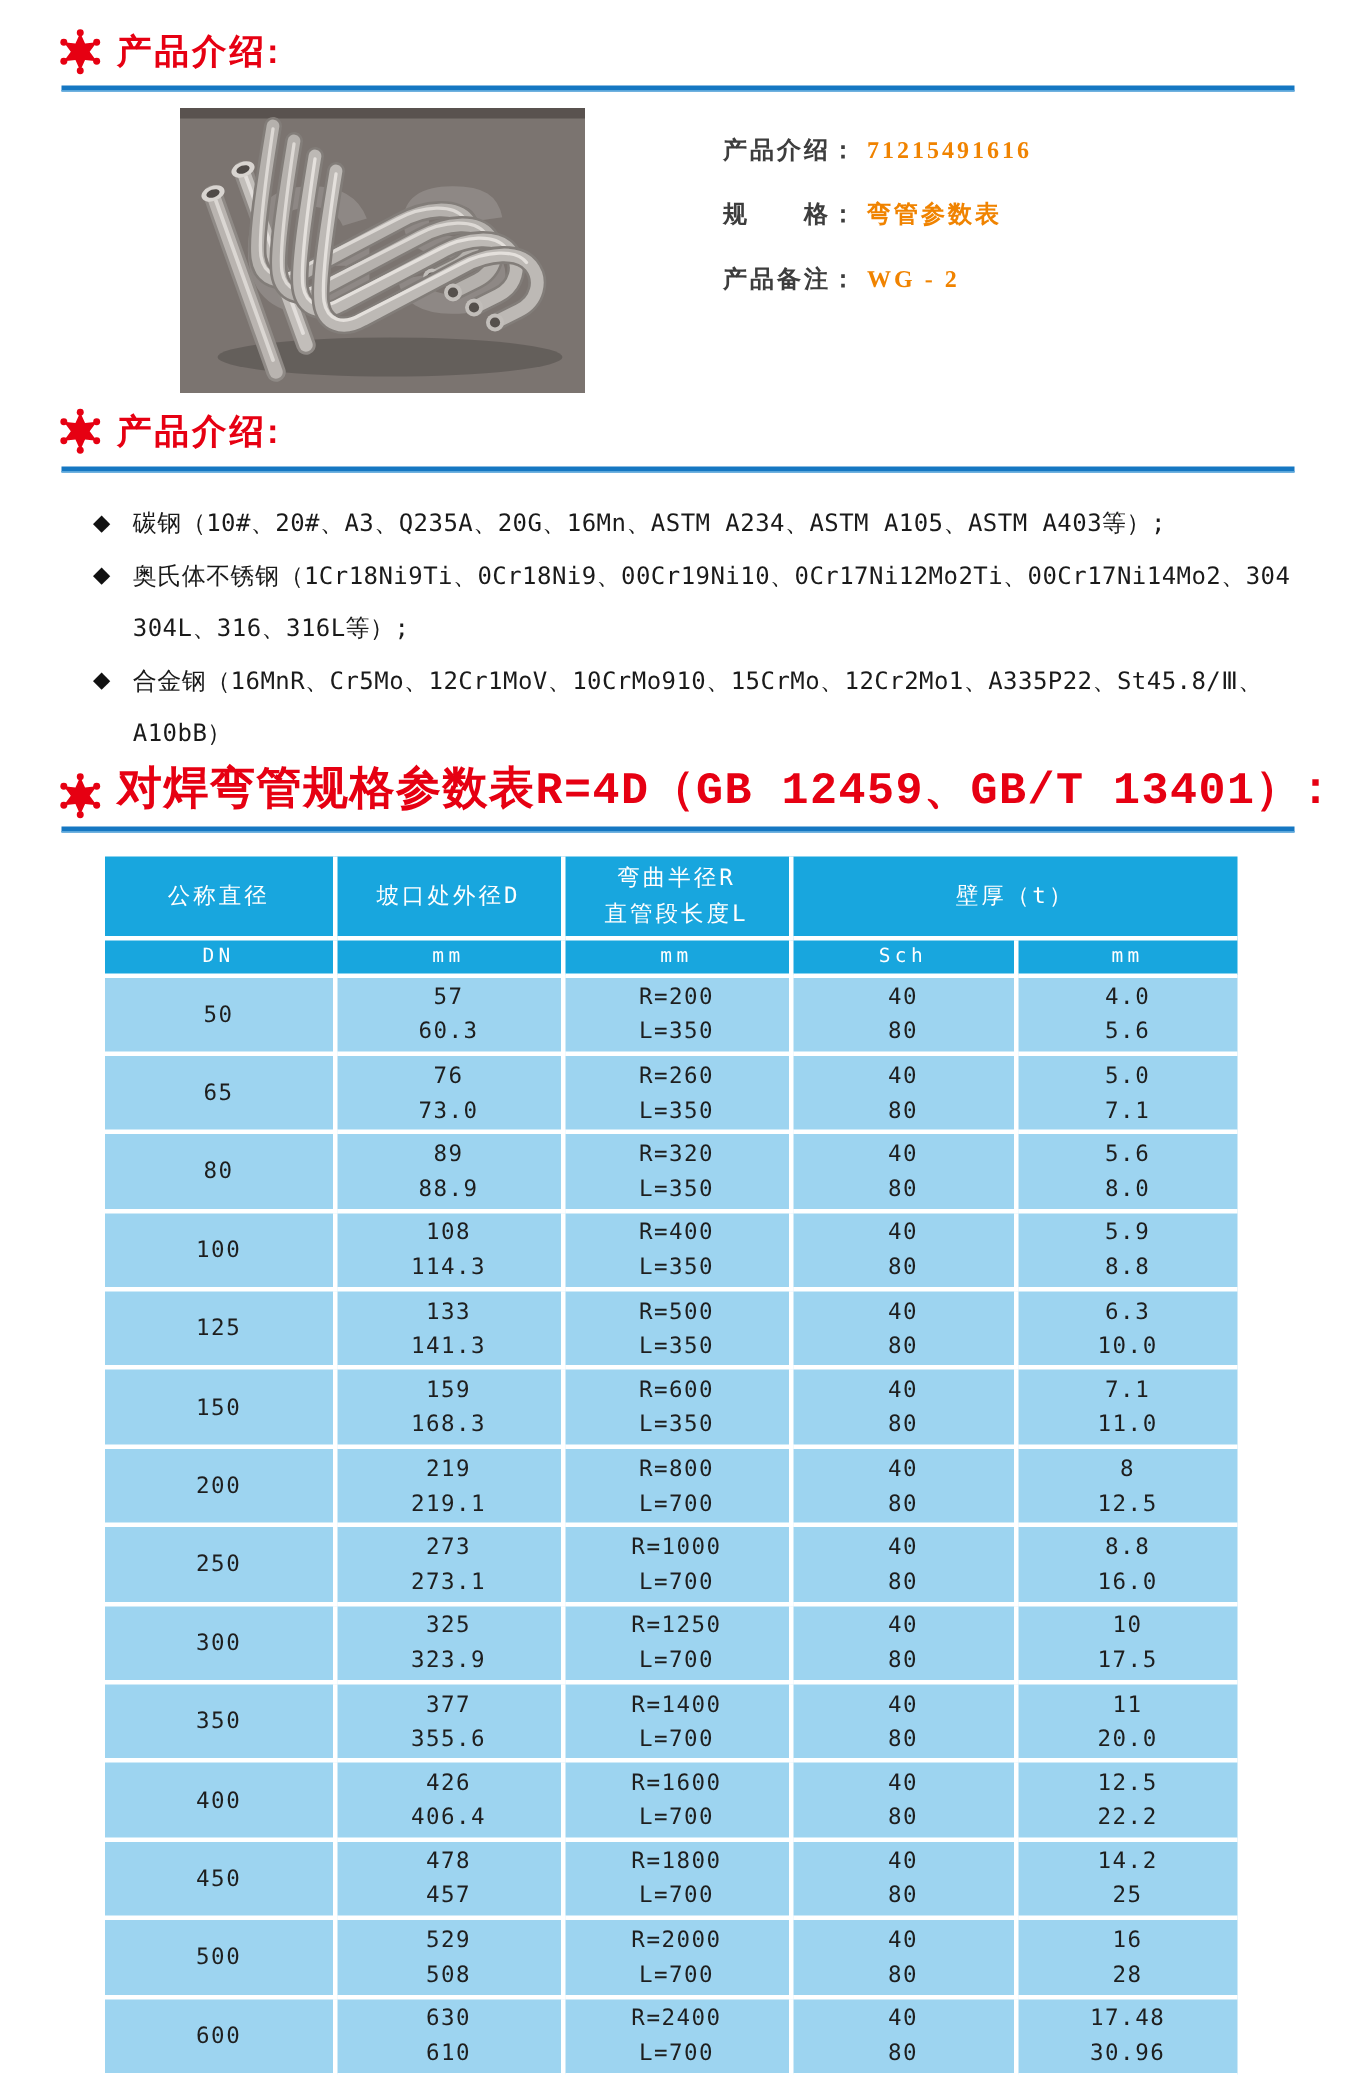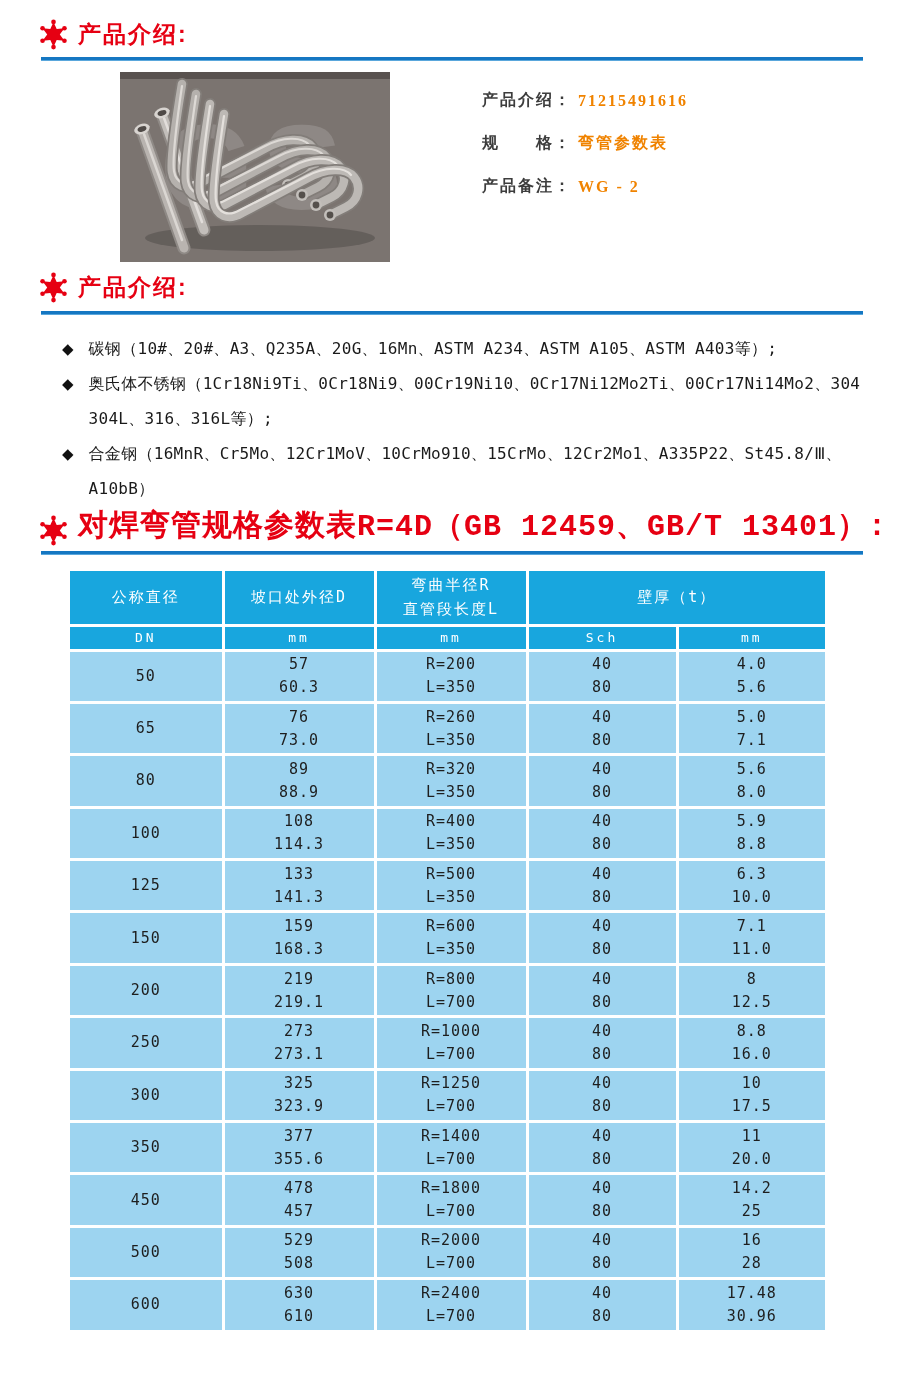--- a/index.html
+++ b/index.html
@@ -434,20 +434,41 @@
           <div class="v">40</div>
           <div class="v">80</div>
         </td>
         <td>
           <div class="v">11</div>
           <div class="v">20.0</div>
         </td>
       </tr>
       <tr>
         <td>
+          <div class="v">400</div>
+        </td>
+        <td>
+          <div class="v">426</div>
+          <div class="v">406.4</div>
+        </td>
+        <td>
+          <div class="v">R=1600</div>
+          <div class="v">L=700</div>
+        </td>
+        <td>
+          <div class="v">40</div>
+          <div class="v">80</div>
+        </td>
+        <td>
+          <div class="v">12.5</div>
+          <div class="v">22.2</div>
+        </td>
+      </tr>
+      <tr>
+        <td>
           <div class="v">450</div>
         </td>
         <td>
           <div class="v">478</div>
           <div class="v">457</div>
         </td>
         <td>
           <div class="v">R=1800</div>
           <div class="v">L=700</div>
         </td>

